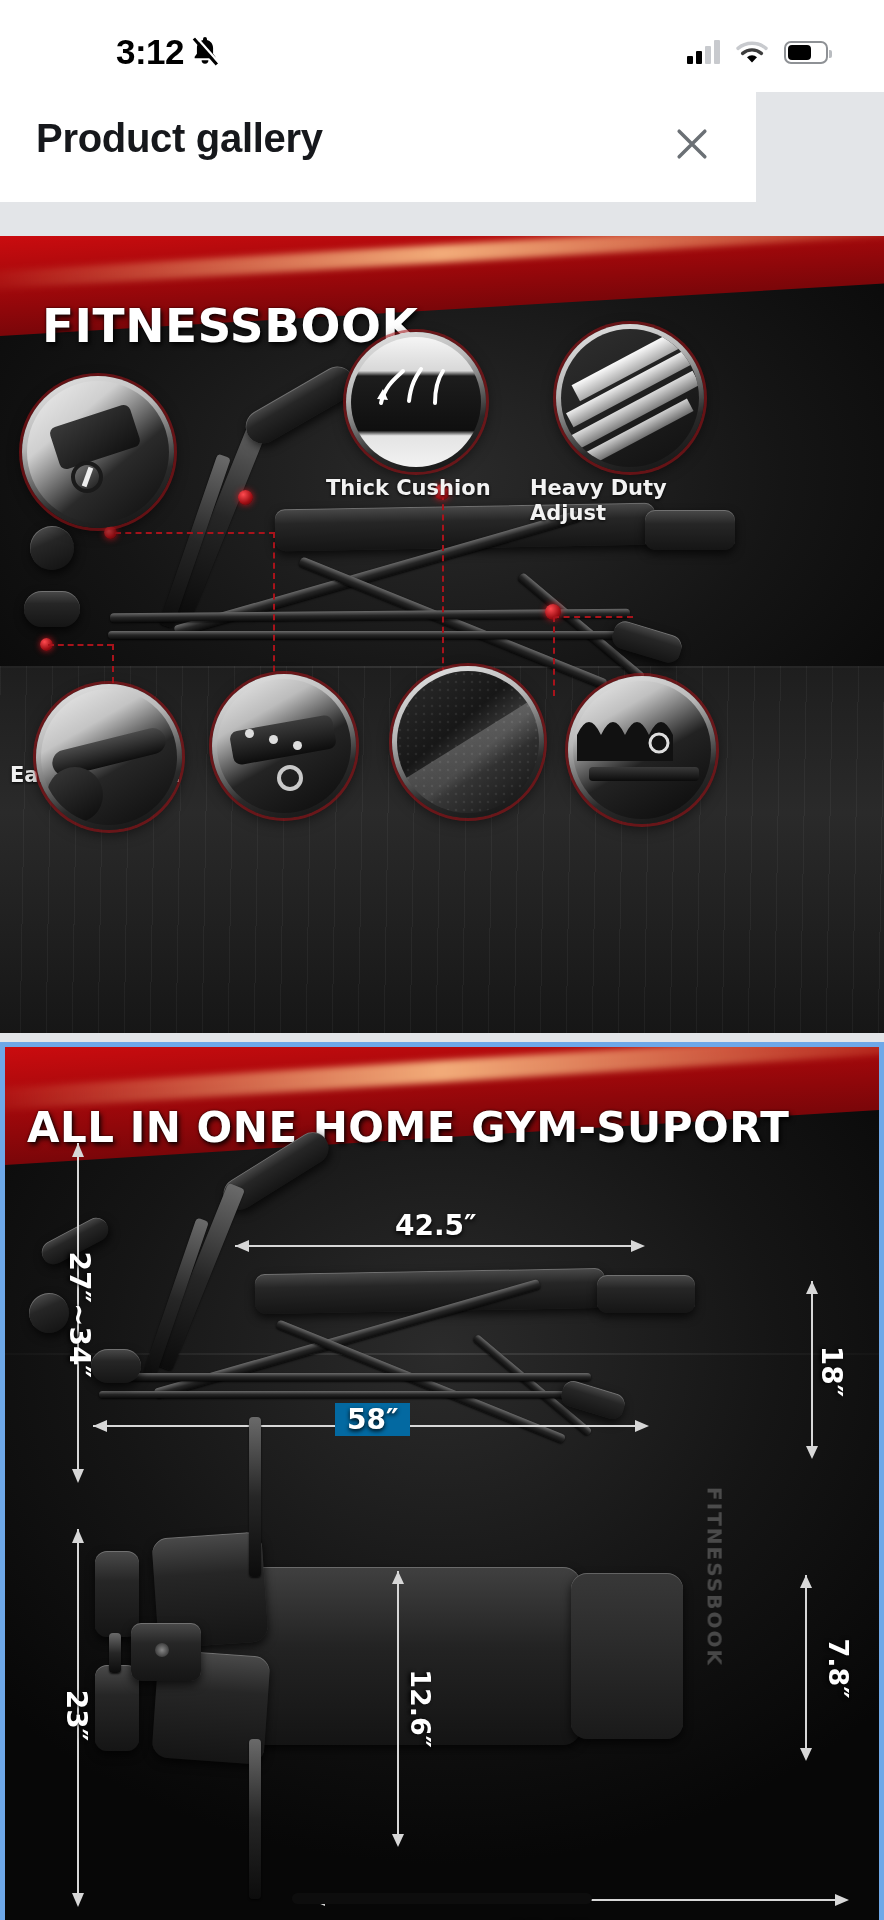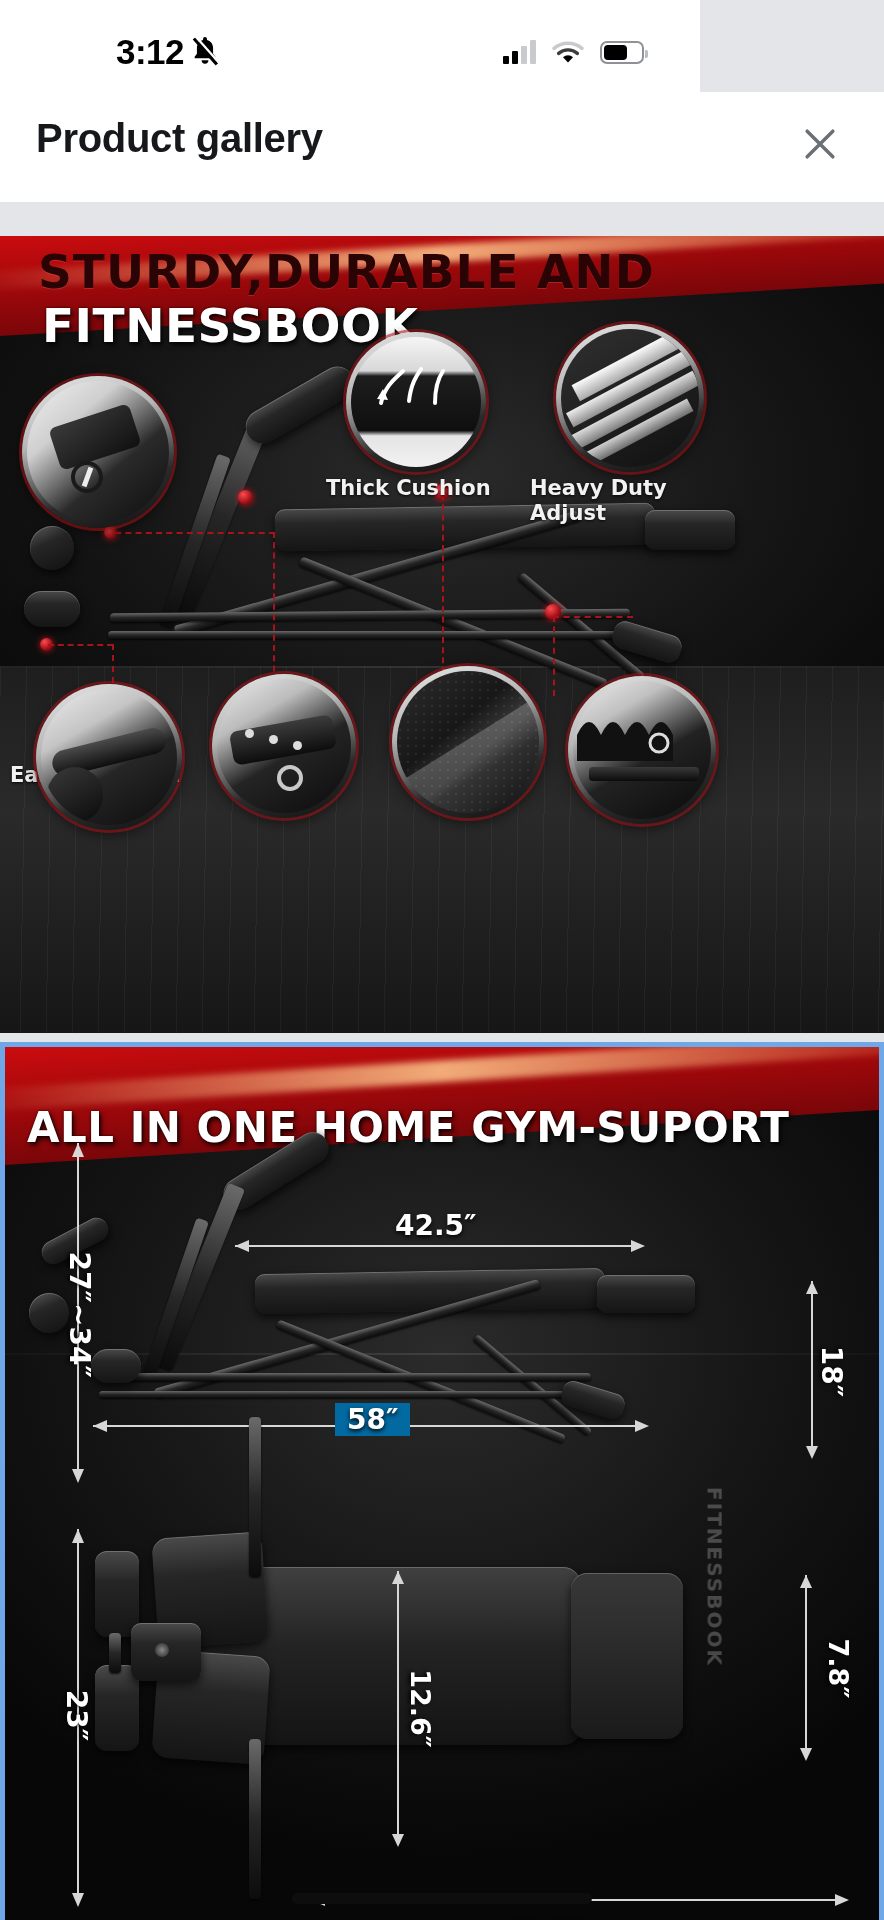--- a/index.html
+++ b/index.html
@@ -6,21 +6,21 @@
   html, body {
     width: 884px; height: 1920px;
     background: #ffffff;
     font-family: "Liberation Sans", sans-serif;
     overflow: hidden;
   }
   #root { position: relative; width: 884px; height: 1920px; background: #e3e5e8; }
 
   
   .statusbar {
-    position: absolute; top: 0; left: 0; width: 700px; height: 92px;
+    position: absolute; top: 0; left: 0; width: 884px; height: 92px;
     background: #ffffff;
   }
   .sb-time {
     position: absolute; left: 116px; top: 32px;
     font-size: 35px; font-weight: bold; color: #000;
     letter-spacing: -0.5px;
   }
   .sb-bell { position: absolute; left: 188px; top: 34px; }
   .sb-right { position: absolute; right: 56px; top: 40px; display: flex; align-items: center; gap: 16px; }
   .sig { display: flex; align-items: flex-end; gap: 3px; height: 24px; }
@@ -37,21 +37,21 @@
     content: ""; position: absolute; right: -6px; top: 7px;
     width: 3px; height: 8px; background: #b9bcc0; border-radius: 0 2px 2px 0;
   }
   .batt .fill {
     position: absolute; left: 2px; top: 2px; bottom: 2px; width: 58%;
     background: #000; border-radius: 4px;
   }
 
   
   .header {
-    position: absolute; top: 92px; left: 0; width: 884px; height: 110px;
+    position: absolute; top: 92px; left: 0; width: 756px; height: 110px;
     background: #fff;
   }
   .header-title {
     position: absolute; left: 36px; top: 24px;
     font-size: 40px; font-weight: bold; color: #16181c;
     letter-spacing: -0.3px;
   }
   .close-btn {
     position: absolute; right: 34px; top: 22px;
     width: 60px; height: 60px; display: flex; align-items: center; justify-content: center;
@@ -218,21 +218,20 @@
   </div>
 
   <div class="gallery">
 
     <div class="slide one">
       <div class="studio"></div>
       <div class="floor"></div>
       <div class="wall-seam" style="top:54%"></div>
 
       <div class="banner b1"></div>
-      <div class="bn-dark" style="left:38px; top:8px; font-size:47px;">STURDY,DURABLE AND</div>
       <div class="bn-white" style="left:42px; top:62px; font-size:47px;">FITNESSBOOK</div>
 
       <div class="bench" style="left:0;top:0;width:884px;height:797px;">
 
         <div class="pad" style="left:275px; top:270px; width:380px; height:42px; transform:rotate(-1deg);"></div>
         <div class="pad" style="left:645px; top:274px; width:90px; height:40px;"></div>
 
         <div class="bar" style="left:212px; top:175px; width:20px; height:210px; transform:rotate(22deg);"></div>
         <div class="bar" style="left:188px; top:215px; width:14px; height:180px; transform:rotate(19deg);"></div>
 

